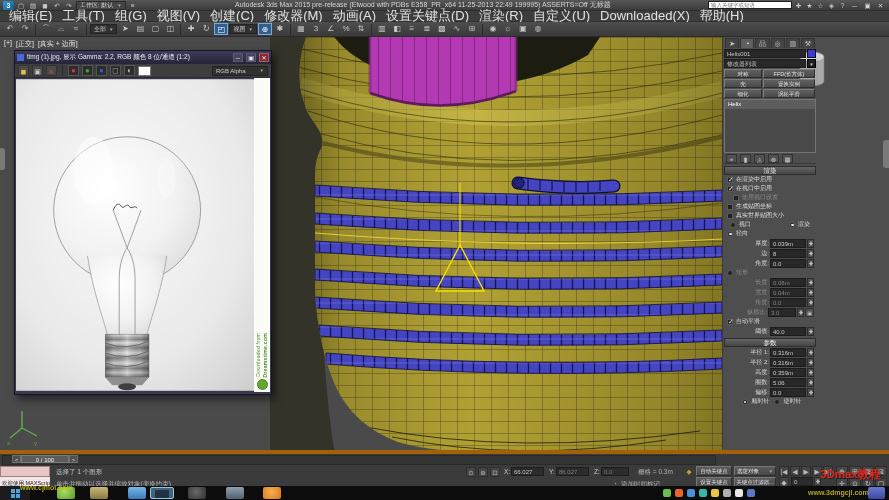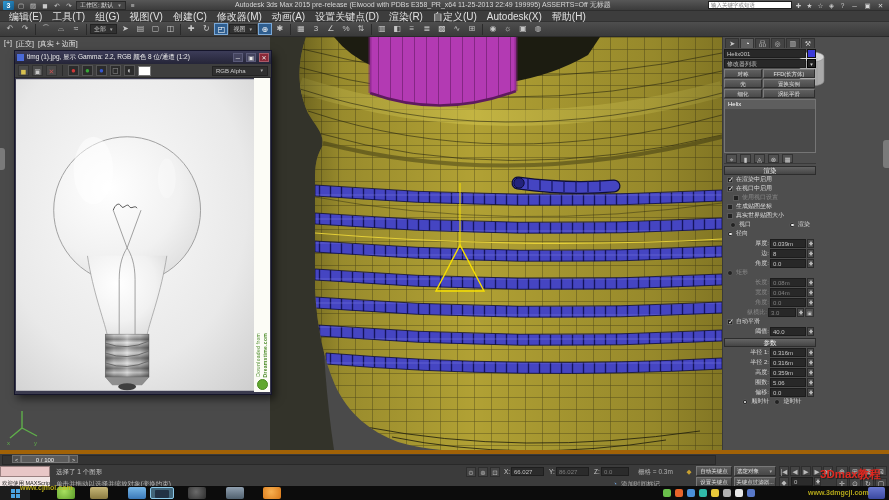--- a/index.html
+++ b/index.html
@@ -13,22 +13,22 @@
   .logo{width:11px;height:9px;background:linear-gradient(135deg,#2e9bd6,#145a8a);color:#fff;
     font-size:7px;line-height:9px;text-align:center;border-radius:1px;font-weight:bold;}
   .qat{width:10px;height:9px;line-height:9px;text-align:center;color:#c9c9c9;font-size:6.5px;}
   .ws-dd{height:9px;line-height:7px;background:#454545;border:1px solid #2a2a2a;color:#ddd;
     font-size:6px;padding:1px 3px;display:flex;align-items:center;gap:4px;}
   .app-title{flex:1;text-align:center;font-size:7px;color:#d6d6d6;white-space:nowrap;overflow:hidden;}
   .search-box{width:84px;height:8px;font-size:5.5px;border:1px solid #1f1f1f;background:#fff;color:#444;padding:0 2px;}
   .tbicon{width:9px;height:9px;line-height:9px;text-align:center;color:#c9c9c9;font-size:6.5px;}
   .winbtn{width:11px;height:9px;line-height:9px;text-align:center;color:#d6d6d6;font-size:6.5px;}
   
-  .menubar{left:0;top:11px;width:889px;height:11px;background:#3d3d3d;display:flex;align-items:flex-start;
-    padding-left:4px;font-size:10px;border-bottom:1px solid #323232;}
+  .menubar{left:0;top:11px;width:889px;height:11px;background:#3d3d3d;display:flex;align-items:flex-end;
+    padding-left:4px;font-size:13px;border-bottom:1px solid #323232;}
   .menu-item{padding:0 5px;color:#e2e2e2;line-height:11px;white-space:nowrap;}
   
   .toolbar{left:0;top:22px;width:889px;height:15px;background:linear-gradient(#4e4e4e,#3a3a3a);
     display:flex;align-items:center;gap:1px;padding:0 3px;border-bottom:1px solid #2b2b2b;}
   .tb-ico{width:14px;height:12px;line-height:12px;text-align:center;font-size:8px;color:#c6c6c6;}
   .tb-ico.on{background:#2f5e8f;border:1px solid #7ba9d8;color:#fff;}
   .tb-sep{width:1px;height:11px;background:#2a2a2a;margin:0 2px;}
   .tb-dd{height:10px;background:#303030;border:1px solid #232323;font-size:6px;color:#ccc;
     display:flex;align-items:center;gap:3px;padding:0 3px;}
   .dd-ar{font-size:4.5px;color:#aaa;}
@@ -136,21 +136,21 @@
     <span class="menu-item">编辑(E)</span>
     <span class="menu-item">工具(T)</span>
     <span class="menu-item">组(G)</span>
     <span class="menu-item">视图(V)</span>
     <span class="menu-item">创建(C)</span>
     <span class="menu-item">修改器(M)</span>
     <span class="menu-item">动画(A)</span>
     <span class="menu-item">设置关键点(D)</span>
     <span class="menu-item">渲染(R)</span>
     <span class="menu-item">自定义(U)</span>
-    <span class="menu-item">Autodesk(X)</span>
+    <span class="menu-item">Downloaded(X)</span>
     <span class="menu-item">帮助(H)</span>
   </div>
 
   <div class="abs toolbar">
     <span class="tb-ico">↶</span>
     <span class="tb-ico">↷</span>
     <span class="tb-sep"></span>
     <span class="tb-ico">⌒</span>
     <span class="tb-ico">⌓</span>
     <span class="tb-ico">≈</span>

